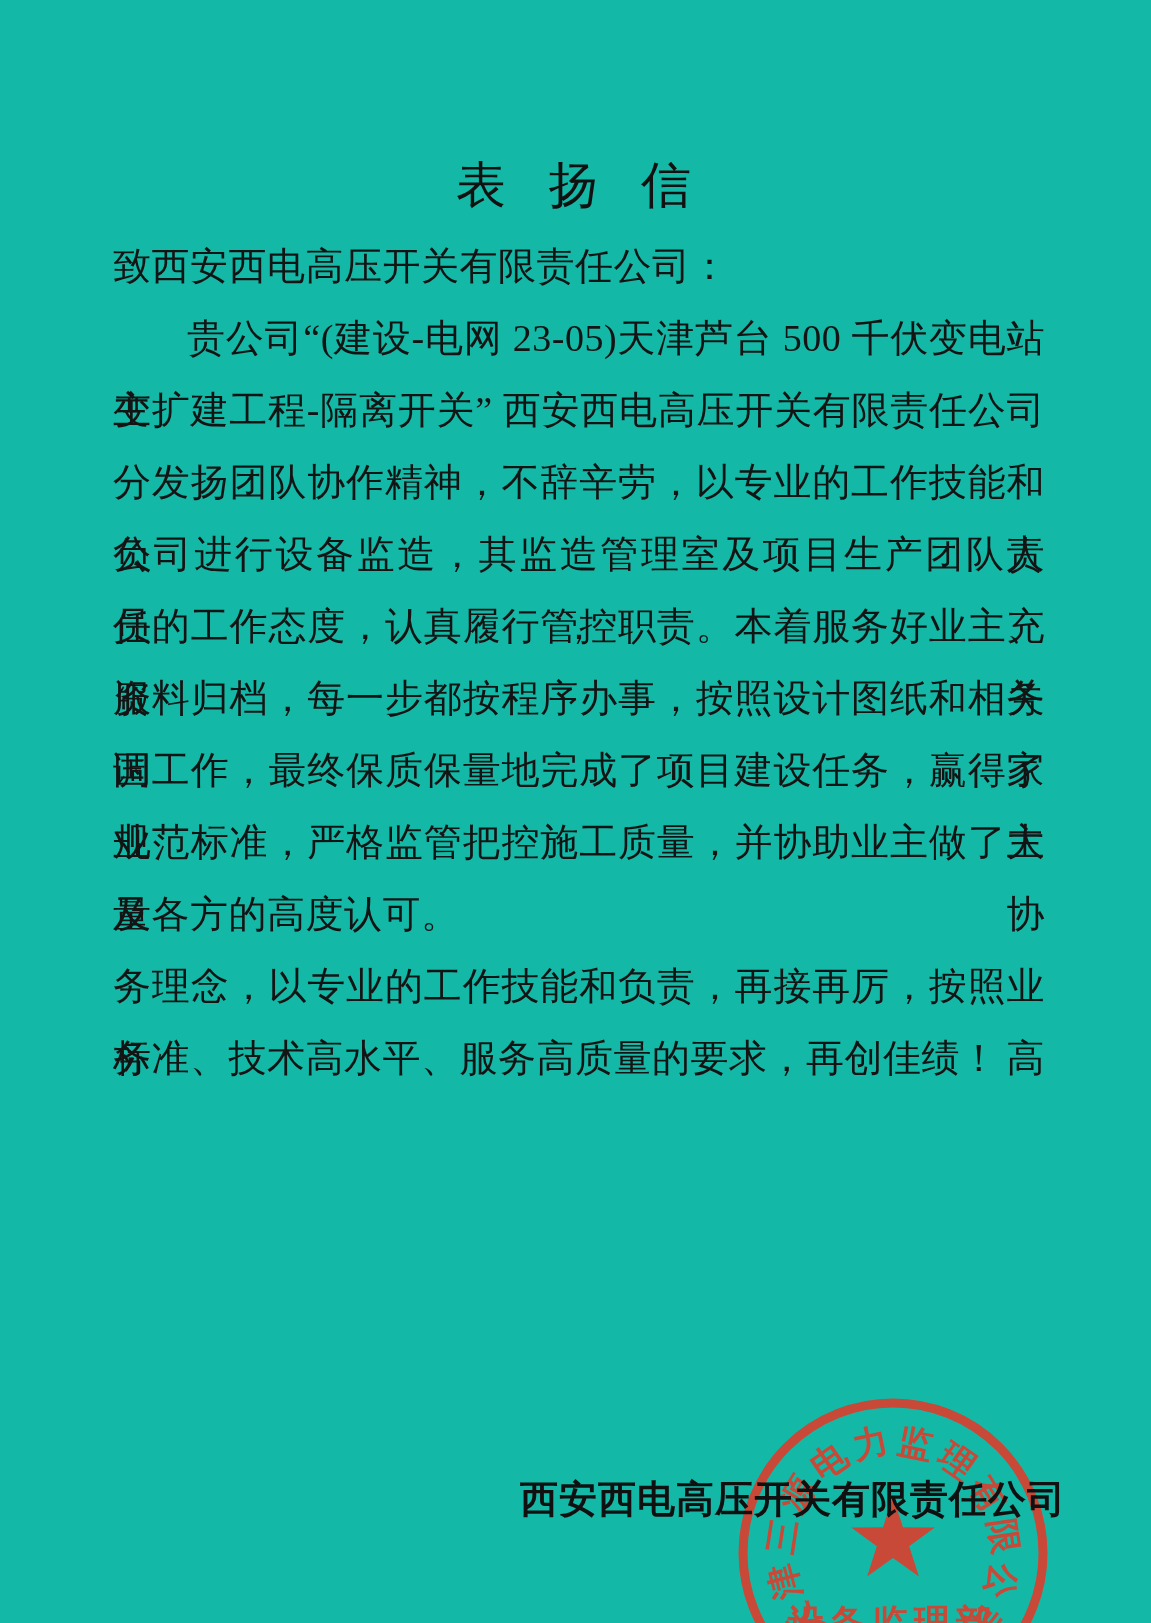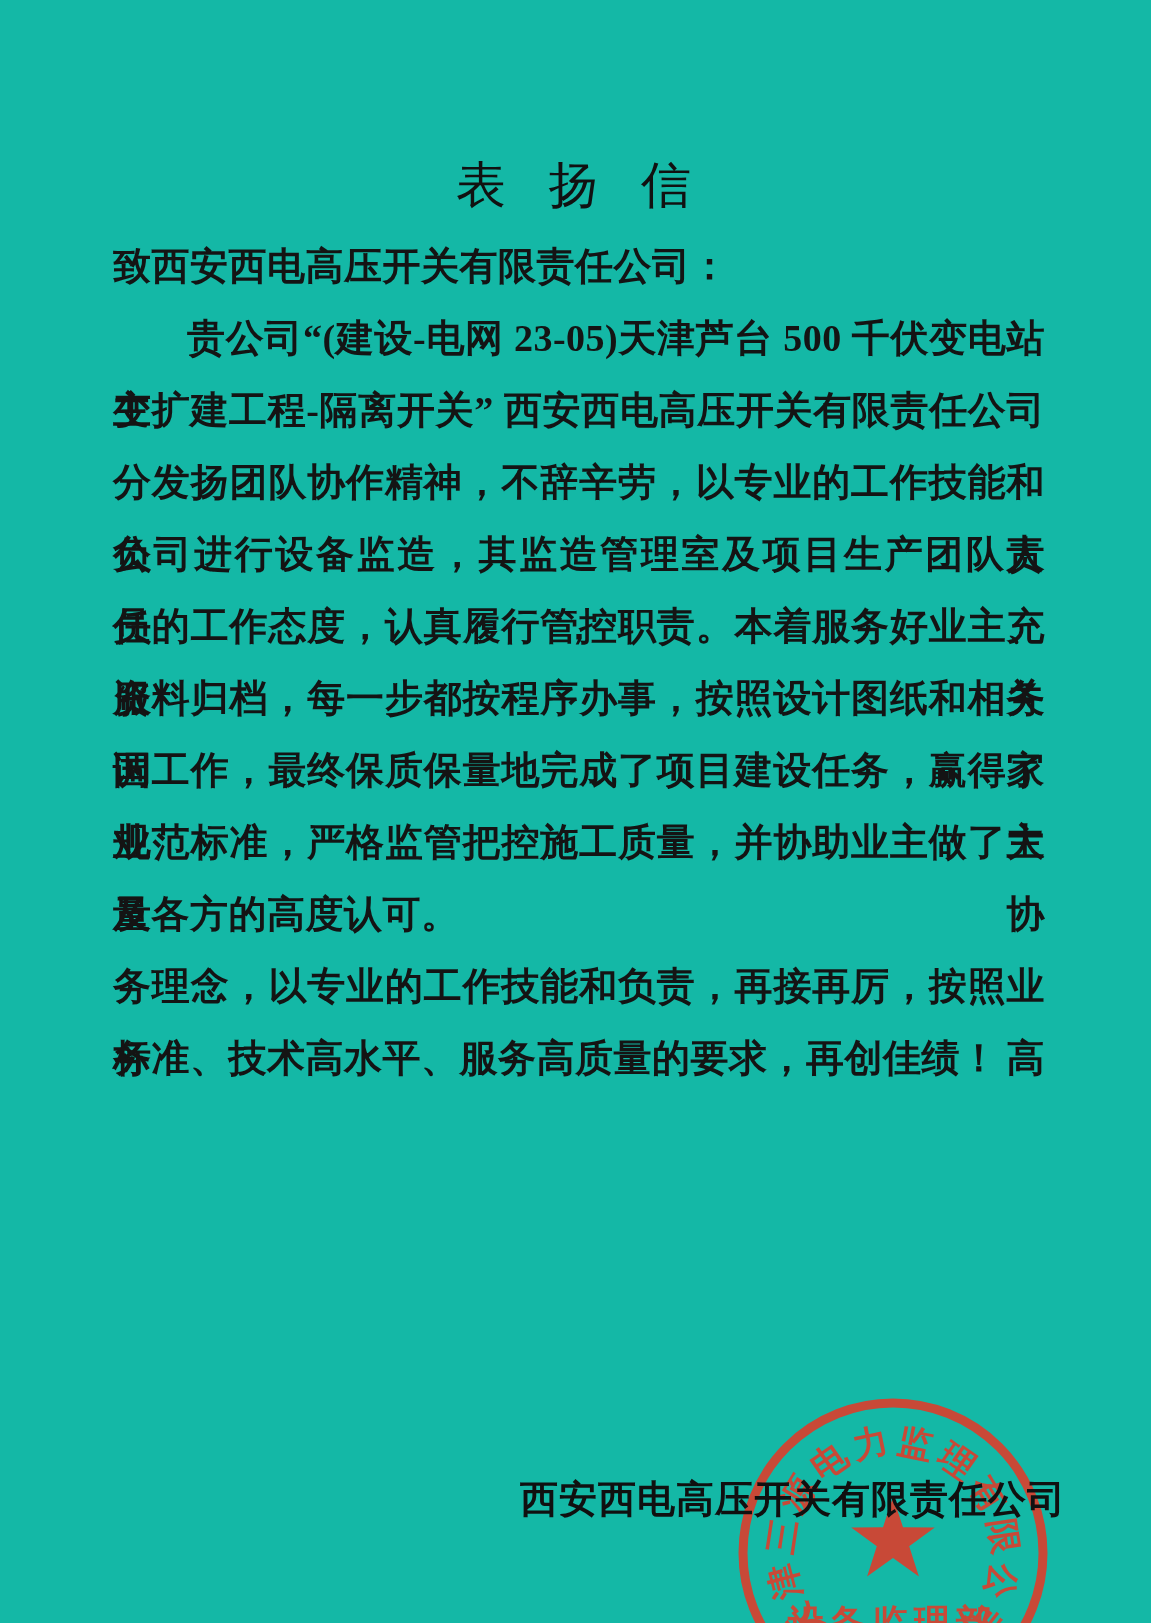--- a/index.html
+++ b/index.html
@@ -27,21 +27,20 @@
     font-weight: 500;
     letter-spacing: 4px;
     word-spacing: 22px;
     color: #111;
   }
   .body-block {
     position: absolute;
     top: 230px;
     left: 113px;
     width: 932px;
-    font-weight: bold;
   }
   .line {
     height: 72px;
     line-height: 72px;
     font-size: 38px;
     letter-spacing: 0.5px;
     color: #141414;
   }
   .line.fill {
     text-align: justify;

